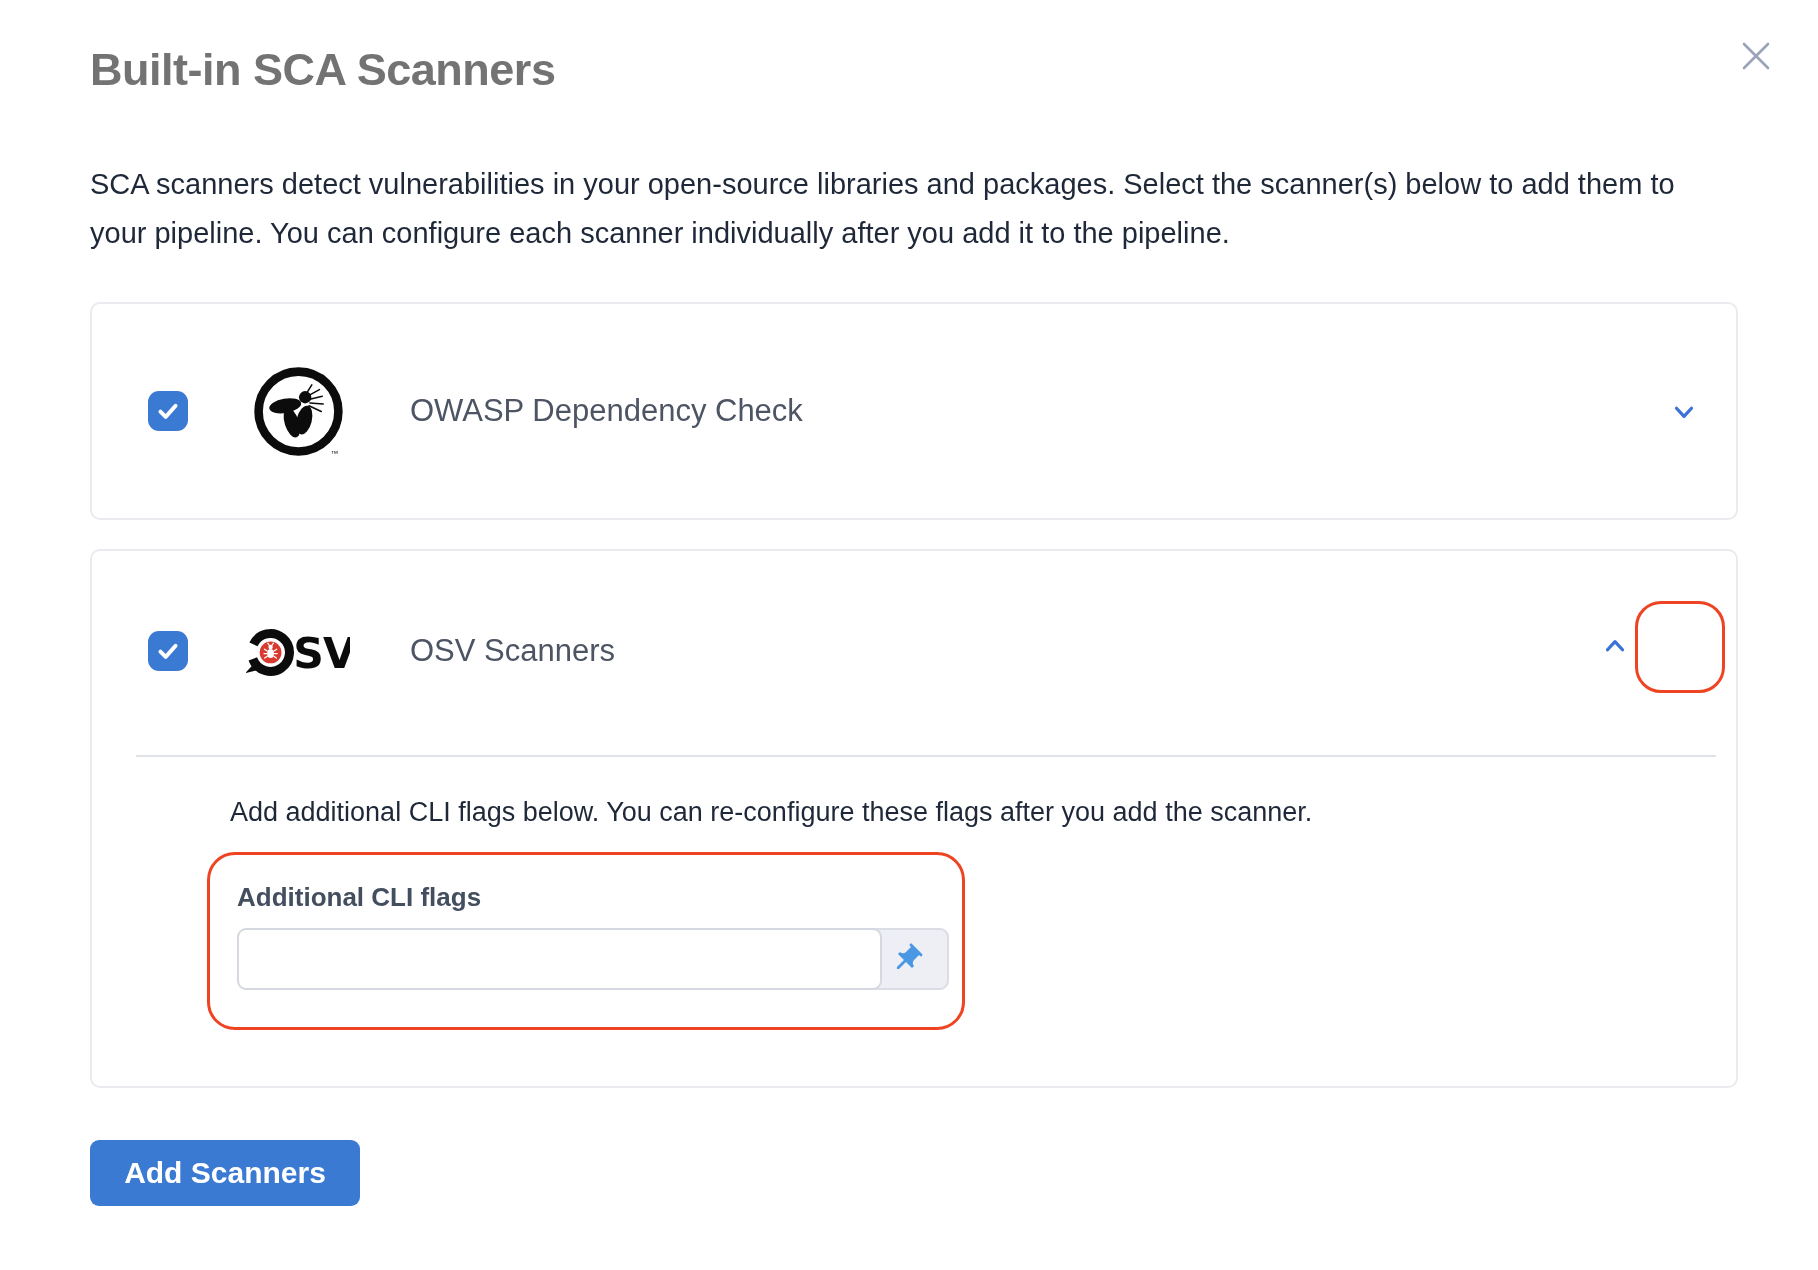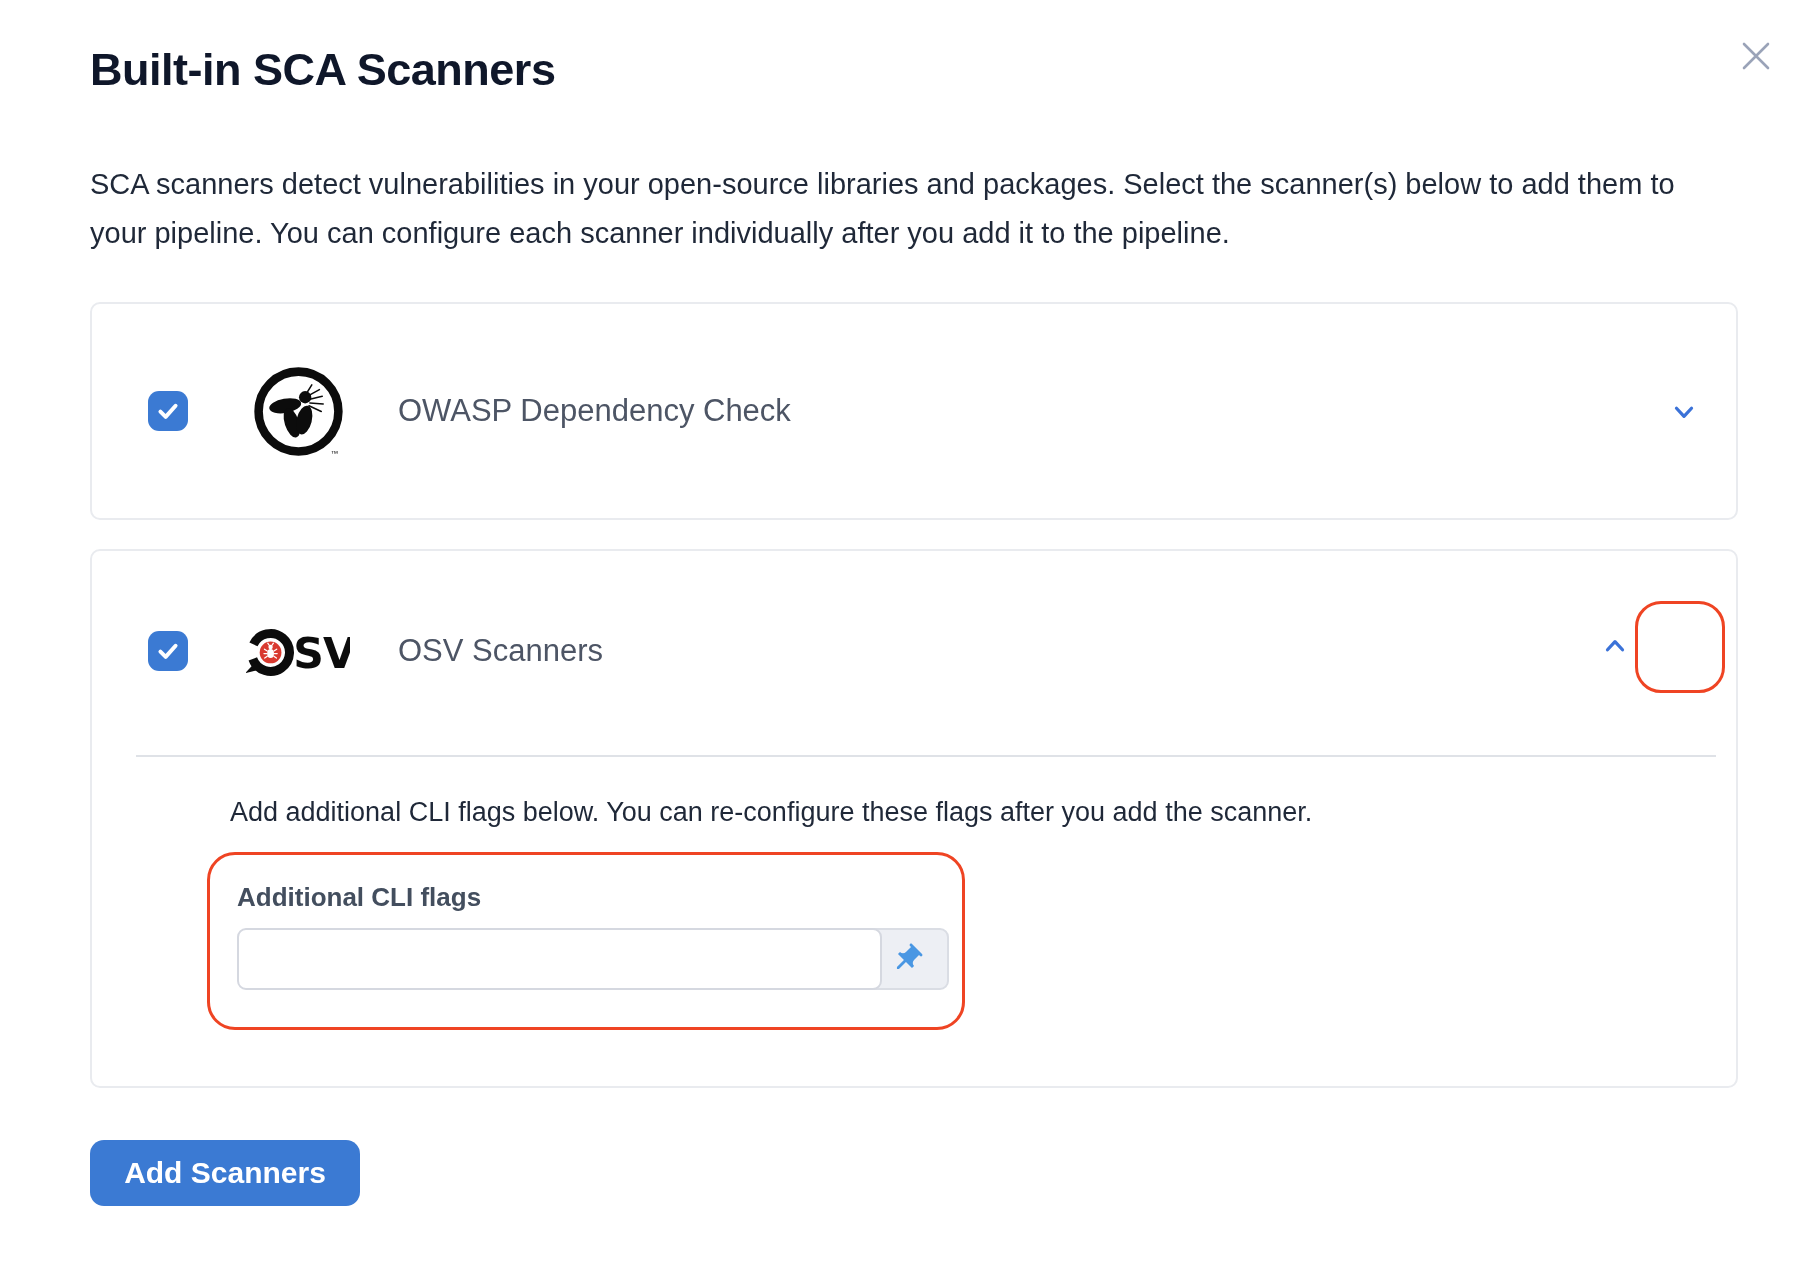--- a/index.html
+++ b/index.html
@@ -14,21 +14,21 @@
 
   .close-btn {
     position: absolute; top: 34px; right: 40px;
     width: 44px; height: 44px;
     background: none; border: none; cursor: pointer;
     display: flex; align-items: center; justify-content: center;
   }
 
   .title {
     position: absolute; left: 90px; top: 44px;
-    font-size: 45px; font-weight: 800; color: #0f172a;
+    font-size: 45px; font-weight: 800; color: #737373;
     letter-spacing: -0.5px;
   }
 
   .desc {
     position: absolute; left: 90px; top: 160px;
     width: 1648px;
     font-size: 29px; line-height: 49px; color: #1f2838;
   }
 
   .card {
@@ -55,21 +55,21 @@
     display: flex; align-items: center; justify-content: center;
     cursor: pointer;
   }
 
   .logo-wrap {
     flex: none; width: 104px; margin-left: 58px;
     display: flex; align-items: center; justify-content: center;
   }
 
   .scanner-name {
-    margin-left: 48px;
+    margin-left: 60px;
     font-size: 31px; color: #4d5565;
   }
 
   .chevron-btn {
     position: absolute;
     width: 48px; height: 48px;
     background: none; border: none; cursor: pointer;
     display: flex; align-items: center; justify-content: center;
   }
   .card-1 .chevron-btn { right: 28px; top: 84px; }
@@ -122,21 +122,21 @@
     width: 645px; height: 62px;
     border: 2px solid #d5d8e0; border-radius: 9px;
     background: #fff;
     font-size: 27px; color: #1f2838; padding: 0 18px;
     font-family: "Liberation Sans", "DejaVu Sans", sans-serif;
     outline: none;
   }
 
   .footer-btn {
     position: absolute; top: 1140px;
-    height: 66px; border: none; border-radius: 14px;
+    height: 66px; border: none; border-radius: 9px;
     font-family: "Liberation Sans", "DejaVu Sans", sans-serif;
     font-weight: 700; cursor: pointer;
     display: flex; align-items: center; justify-content: center;
   }
   .btn-add {
     left: 90px; width: 270px;
     background: #3b7ad3; color: #ffffff;
     font-size: 30px;
   }
   .btn-cancel {

